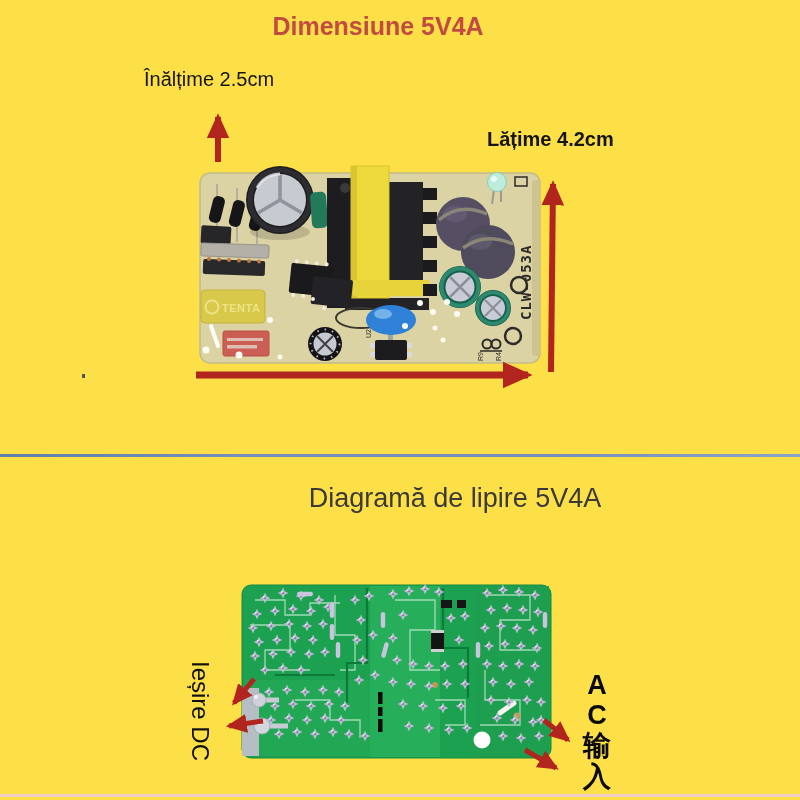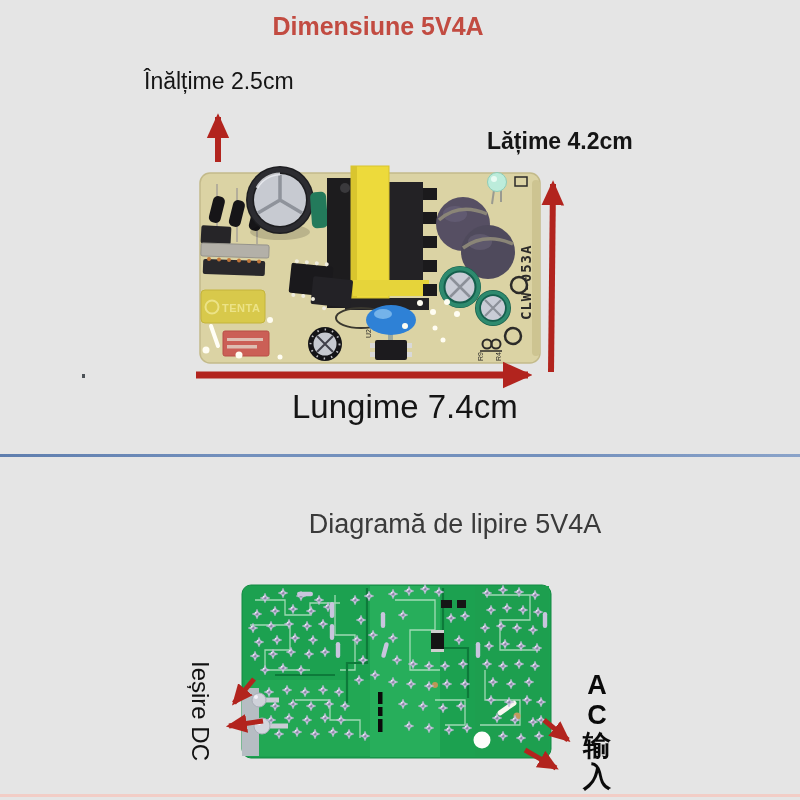--- a/index.html
+++ b/index.html
@@ -1,45 +1,44 @@
 <!DOCTYPE html>
 <html><head>
 <meta charset="utf-8">
 <style>
   html,body{margin:0;padding:0;background:#fff;}
-  .page{position:relative;width:800px;height:800px;background:#e5e5e5;overflow:hidden;
+  .page{position:relative;width:800px;height:800px;background:#fde047;overflow:hidden;
         font-family:"Liberation Sans",sans-serif;color:#1b1b1b;}
   .abs{position:absolute;}
   .title1{left:0;top:12px;width:756px;text-align:center;font-size:25px;font-weight:600;color:#c24b41;}
-  .lbl{font-size:23px;color:#151515;white-space:nowrap;}
+  .lbl{font-size:20px;color:#151515;white-space:nowrap;}
   .lbl-height{left:144px;top:68px;}
   .lbl-width{left:487px;top:128px;font-weight:bold;}
   .lbl-length{left:292px;top:388px;font-size:33px;}
   .divider{left:0;top:454px;width:800px;height:3px;background:linear-gradient(90deg,#5f7eae,#7390bd 30%,#7390bd 70%,#8aa3c9);}
-  .title2{left:110px;top:483px;width:690px;text-align:center;font-size:27px;color:#3a3a3a;margin-top:26px;}
+  .title2{left:110px;top:483px;width:690px;text-align:center;font-size:27px;color:#3a3a3a;}
   .dc-label{left:132px;top:694px;width:130px;height:34px;text-align:center;font-size:24px;color:#111;
             transform:rotate(90deg);transform-origin:center;}
   .ac-col{left:574px;top:672px;width:46px;display:flex;flex-direction:column;align-items:center;
           font-weight:700;color:#0a0a0a;line-height:1;}
   .ac-col .lat{font-size:27px;height:30px;}
   .ac-col .han{font-size:28px;height:31px;font-weight:600;}
   .speck{left:82px;top:374px;width:3px;height:4px;background:#4c5257;}
   .rule-pink{left:0;top:794px;width:800px;height:3px;background:#f2cdc6;}
   svg{display:block;}
   .overlay{pointer-events:none;}
 </style>
 </head>
 <body>
 
 <div class="page">
 
   <div class="abs title1">Dimensiune 5V4A</div>
   <div class="abs lbl lbl-height">Înălțime 2.5cm</div>
   <div class="abs lbl lbl-width">Lățime 4.2cm</div>
-  <div class="abs lbl lbl-length">Lungime 7.4cm</div>
 
   <svg class="abs" style="left:195px;top:160px;" width="350" height="218" viewBox="0 0 350 218">
 
     <rect x="5" y="13" width="340" height="190" rx="10" fill="#dbd3a4" stroke="#c3ba8a" stroke-width="1.5"></rect>
     <rect x="337" y="20" width="8" height="176" rx="4" fill="#cdc491"></rect>
 
     <g stroke="#b4ae9a" stroke-width="2">
       <line x1="22" y1="24" x2="22" y2="78"></line>
         <line x1="42" y1="28" x2="42" y2="82"></line>
         <line x1="62" y1="32" x2="62" y2="84"></line>

